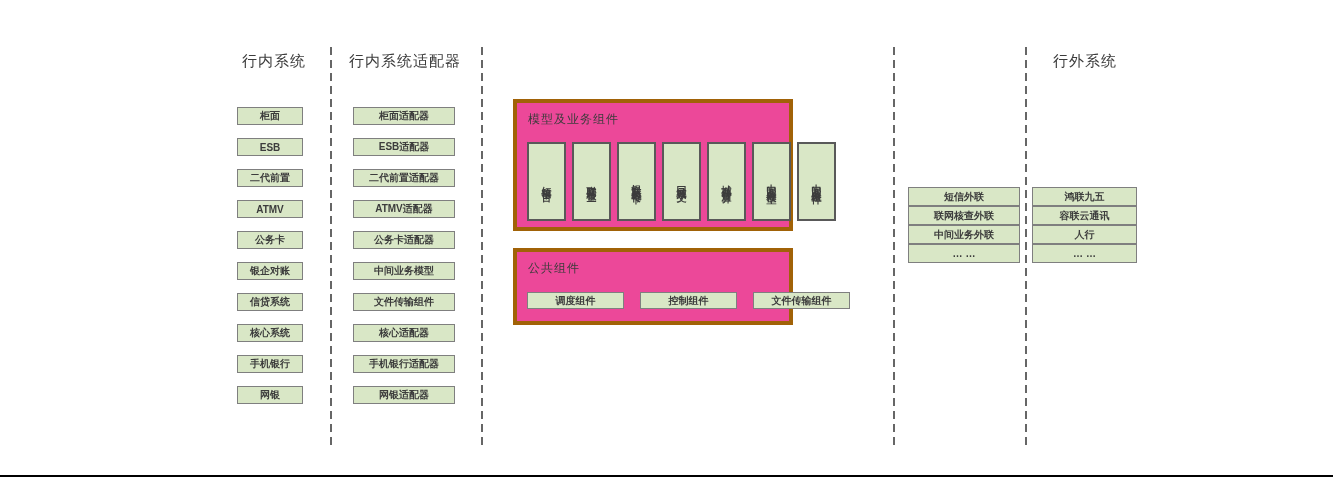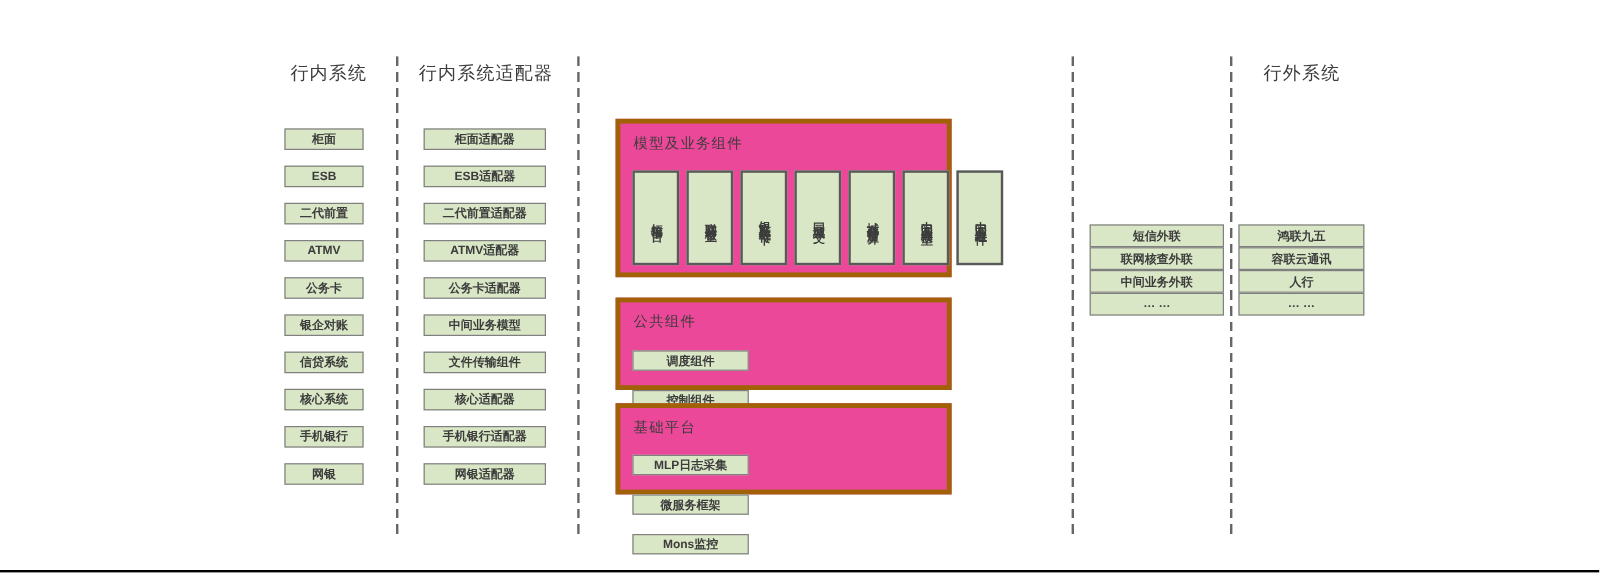--- a/index.html
+++ b/index.html
@@ -89,21 +89,21 @@
     text-orientation: upright;
     letter-spacing: 2px;
     border: 2px solid #595959;
     line-height: 1.1;
   }
 
   .hrow {
     position: absolute;
     left: 10px;
     display: flex;
-    flex-direction: column;
+    flex-direction: row;
     gap: 16px;
   }
   .hrow .box { width: 97px; height: 17px; }
 
   .bottom-line {
     position: absolute;
     left: 0;
     top: 475px;
     width: 1333px;
     height: 2px;
@@ -165,28 +165,20 @@
 
   <div class="panel" style="top:248px; height:77px">
     <div class="panel-title">公共组件</div>
     <div class="hrow" style="top:40px">
         <div class="box">调度组件</div>
         <div class="box">控制组件</div>
         <div class="box">文件传输组件</div>
       </div>
   </div>
 
-  <div class="panel" style="top:336px; height:76px">
-    <div class="panel-title">基础平台</div>
-    <div class="hrow" style="top:39px">
-        <div class="box">MLP日志采集</div>
-        <div class="box">微服务框架</div>
-        <div class="box">Mons监控</div>
-      </div>
-  </div>
 
   <div class="vlist vlist-right" style="left:908px; top:187px; width:112px">
       <div class="box">短信外联</div>
       <div class="box">联网核查外联</div>
       <div class="box">中间业务外联</div>
       <div class="box">… …</div>
     </div>
 
   <div class="vlist vlist-right" style="left:1032px; top:187px; width:105px">
       <div class="box">鸿联九五</div>

